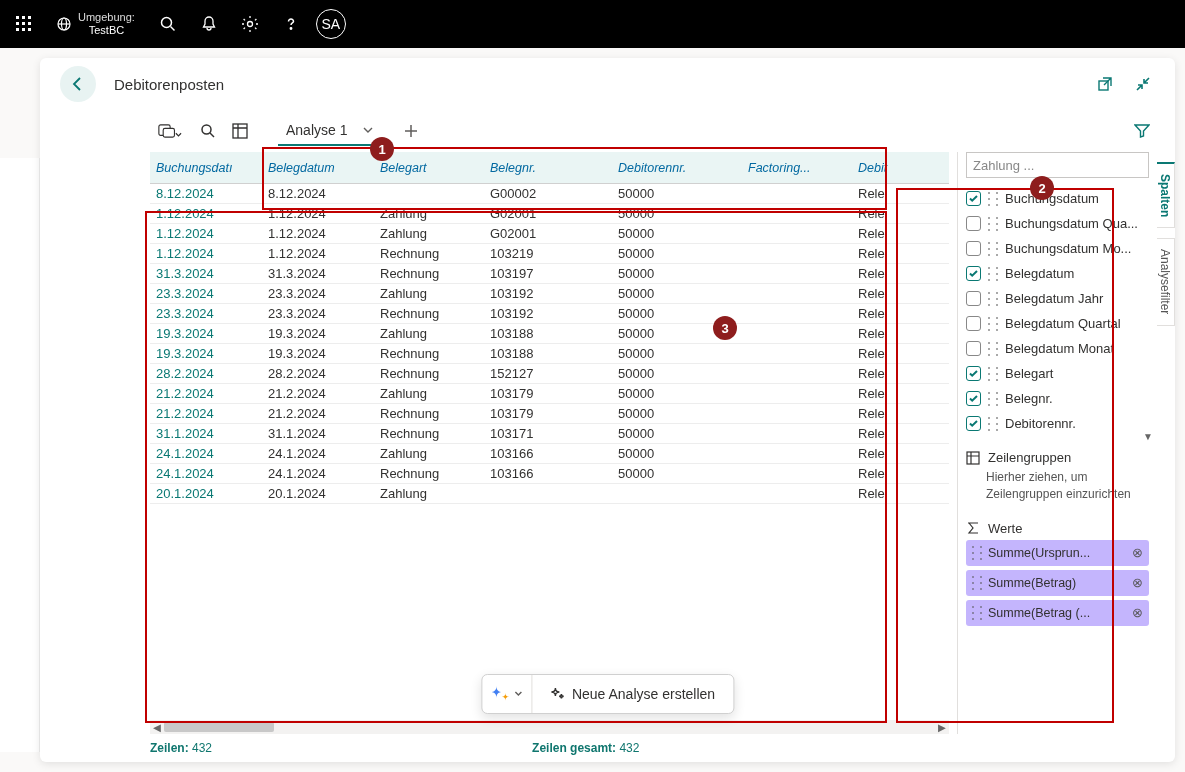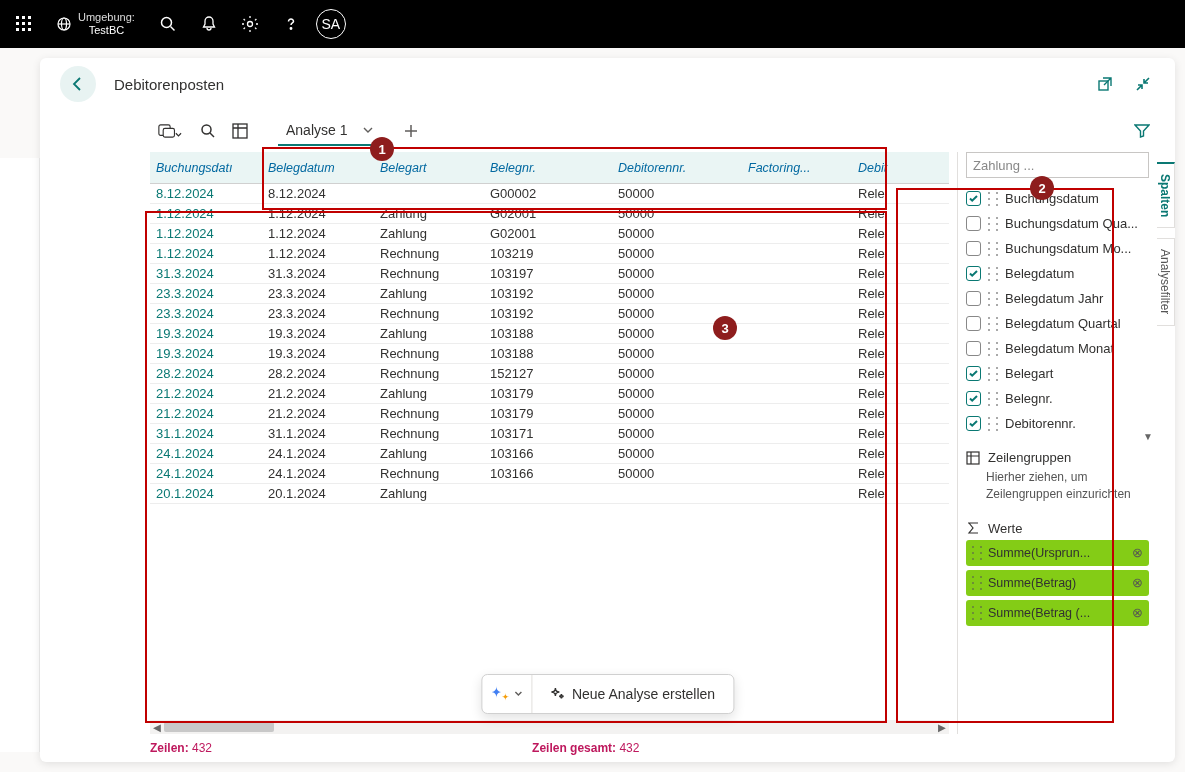--- a/index.html
+++ b/index.html
@@ -47,21 +47,21 @@
 .c3 { width: 128px; }
 .c4 { width: 130px; }
 .c5 { width: 110px; }
 .c6 { width: 44px; }
 
 .hscroll { height: 14px; background: #f3f2f1; display: flex; align-items: center; flex-shrink: 0; }
 .hscroll .track { flex: 1; height: 12px; background: #f3f2f1; position: relative; }
 .hscroll .thumb { position: absolute; left: 0; width: 110px; top: 1px; bottom: 1px; background: #c8c8c8; border-radius: 2px; }
 .hscroll .arrow { width: 14px; height: 12px; display: flex; align-items: center; justify-content: center; color: #666; cursor: pointer; }
 
-.status-row { height: 28px; display: flex; align-items: center; padding: 0 18px 0 110px; font-size: 12px; color: #be185d; gap: 320px; }
+.status-row { height: 28px; display: flex; align-items: center; padding: 0 18px 0 110px; font-size: 12px; color: #0f766e; gap: 320px; }
 .status-row .sbold { font-weight: 600; }
 
 .side-panel { width: 200px; border-left: 1px solid #e1dfdd; display: flex; flex-direction: column; margin-left: 8px; position: relative; }
 .sp-top { display: flex; align-items: center; gap: 10px; padding: 8px 8px 6px 8px; }
 .toggle { width: 32px; height: 16px; border-radius: 8px; border: 1px solid #888; position: relative; cursor: pointer; }
 .toggle::after { content: ""; position: absolute; left: 2px; top: 2px; width: 10px; height: 10px; border-radius: 50%; background: #888; }
 .sp-search { margin: 0 8px 6px 8px; height: 26px; border: 1px solid #c8c6c4; display: flex; align-items: center; padding: 0 6px; font-size: 13px; color: #888; }
 .sp-cols { padding: 0 8px; display: flex; flex-direction: column; gap: 3px; overflow-y: auto; }
 .col-line { display: flex; align-items: flex-end; gap: 7px; height: 22px; cursor: pointer; }
 .chk { width: 15px; height: 15px; border: 1px solid #888; border-radius: 3px; display: flex; align-items: center; justify-content: center; }
@@ -71,21 +71,21 @@
 .drag-dots { width: 10px; height: 14px; opacity: .5; display: flex; flex-direction: column; justify-content: space-between; }
 .drag-dots span { display: flex; justify-content: space-between; }
 .drag-dots i { width: 2px; height: 2px; background: #555; display: block; }
 .col-line .lbl { font-size: 13px; overflow: hidden; text-overflow: ellipsis; white-space: nowrap; flex: 1; }
 .sp-scrolldn { text-align: right; padding-right: 4px; color: #666; font-size: 10px; }
 
 .sp-section-h { display: flex; align-items: center; gap: 8px; padding: 8px 8px 4px 8px; font-size: 13px; }
 .sp-hint { font-size: 12px; color: #555; padding: 0 8px 10px 28px; line-height: 1.4; }
 
 .sp-values { padding: 0 8px 8px 8px; display: flex; flex-direction: column; gap: 4px; }
-.val-chip { background: #84cc16; border-radius: 3px; height: 26px; display: flex; align-items: center; padding: 0 6px; gap: 6px; font-size: 12.5px; }
+.val-chip { background: #c4b5fd; border-radius: 3px; height: 26px; display: flex; align-items: center; padding: 0 6px; gap: 6px; font-size: 12.5px; }
 .val-chip .lbl { flex: 1; overflow: hidden; text-overflow: ellipsis; white-space: nowrap; }
 .val-chip .rm { color: #555; cursor: pointer; font-size: 13px; }
 
 .side-tabs { position: absolute; right: -18px; top: 10px; width: 18px; display: flex; flex-direction: column; gap: 10px; }
 .side-tab { writing-mode: vertical-rl; text-orientation: mixed; background: #fff; border: 1px solid #e1dfdd; border-left: none; font-size: 12px; padding: 10px 2px; cursor: pointer; color: #555; }
 .side-tab.active { font-weight: 600; color: #0a7873; border-top: 2px solid #0a7873; }
 
 
 .annot-box { position: absolute; border: 2px solid #c00000; pointer-events: none; z-index: 10; }
 .annot-badge { position: absolute; width: 24px; height: 24px; border-radius: 50%; background: #8e1d1d; color: #fff; display: flex; align-items: center; justify-content: center; font-size: 13px; font-weight: 600; z-index: 11; pointer-events: none; }

